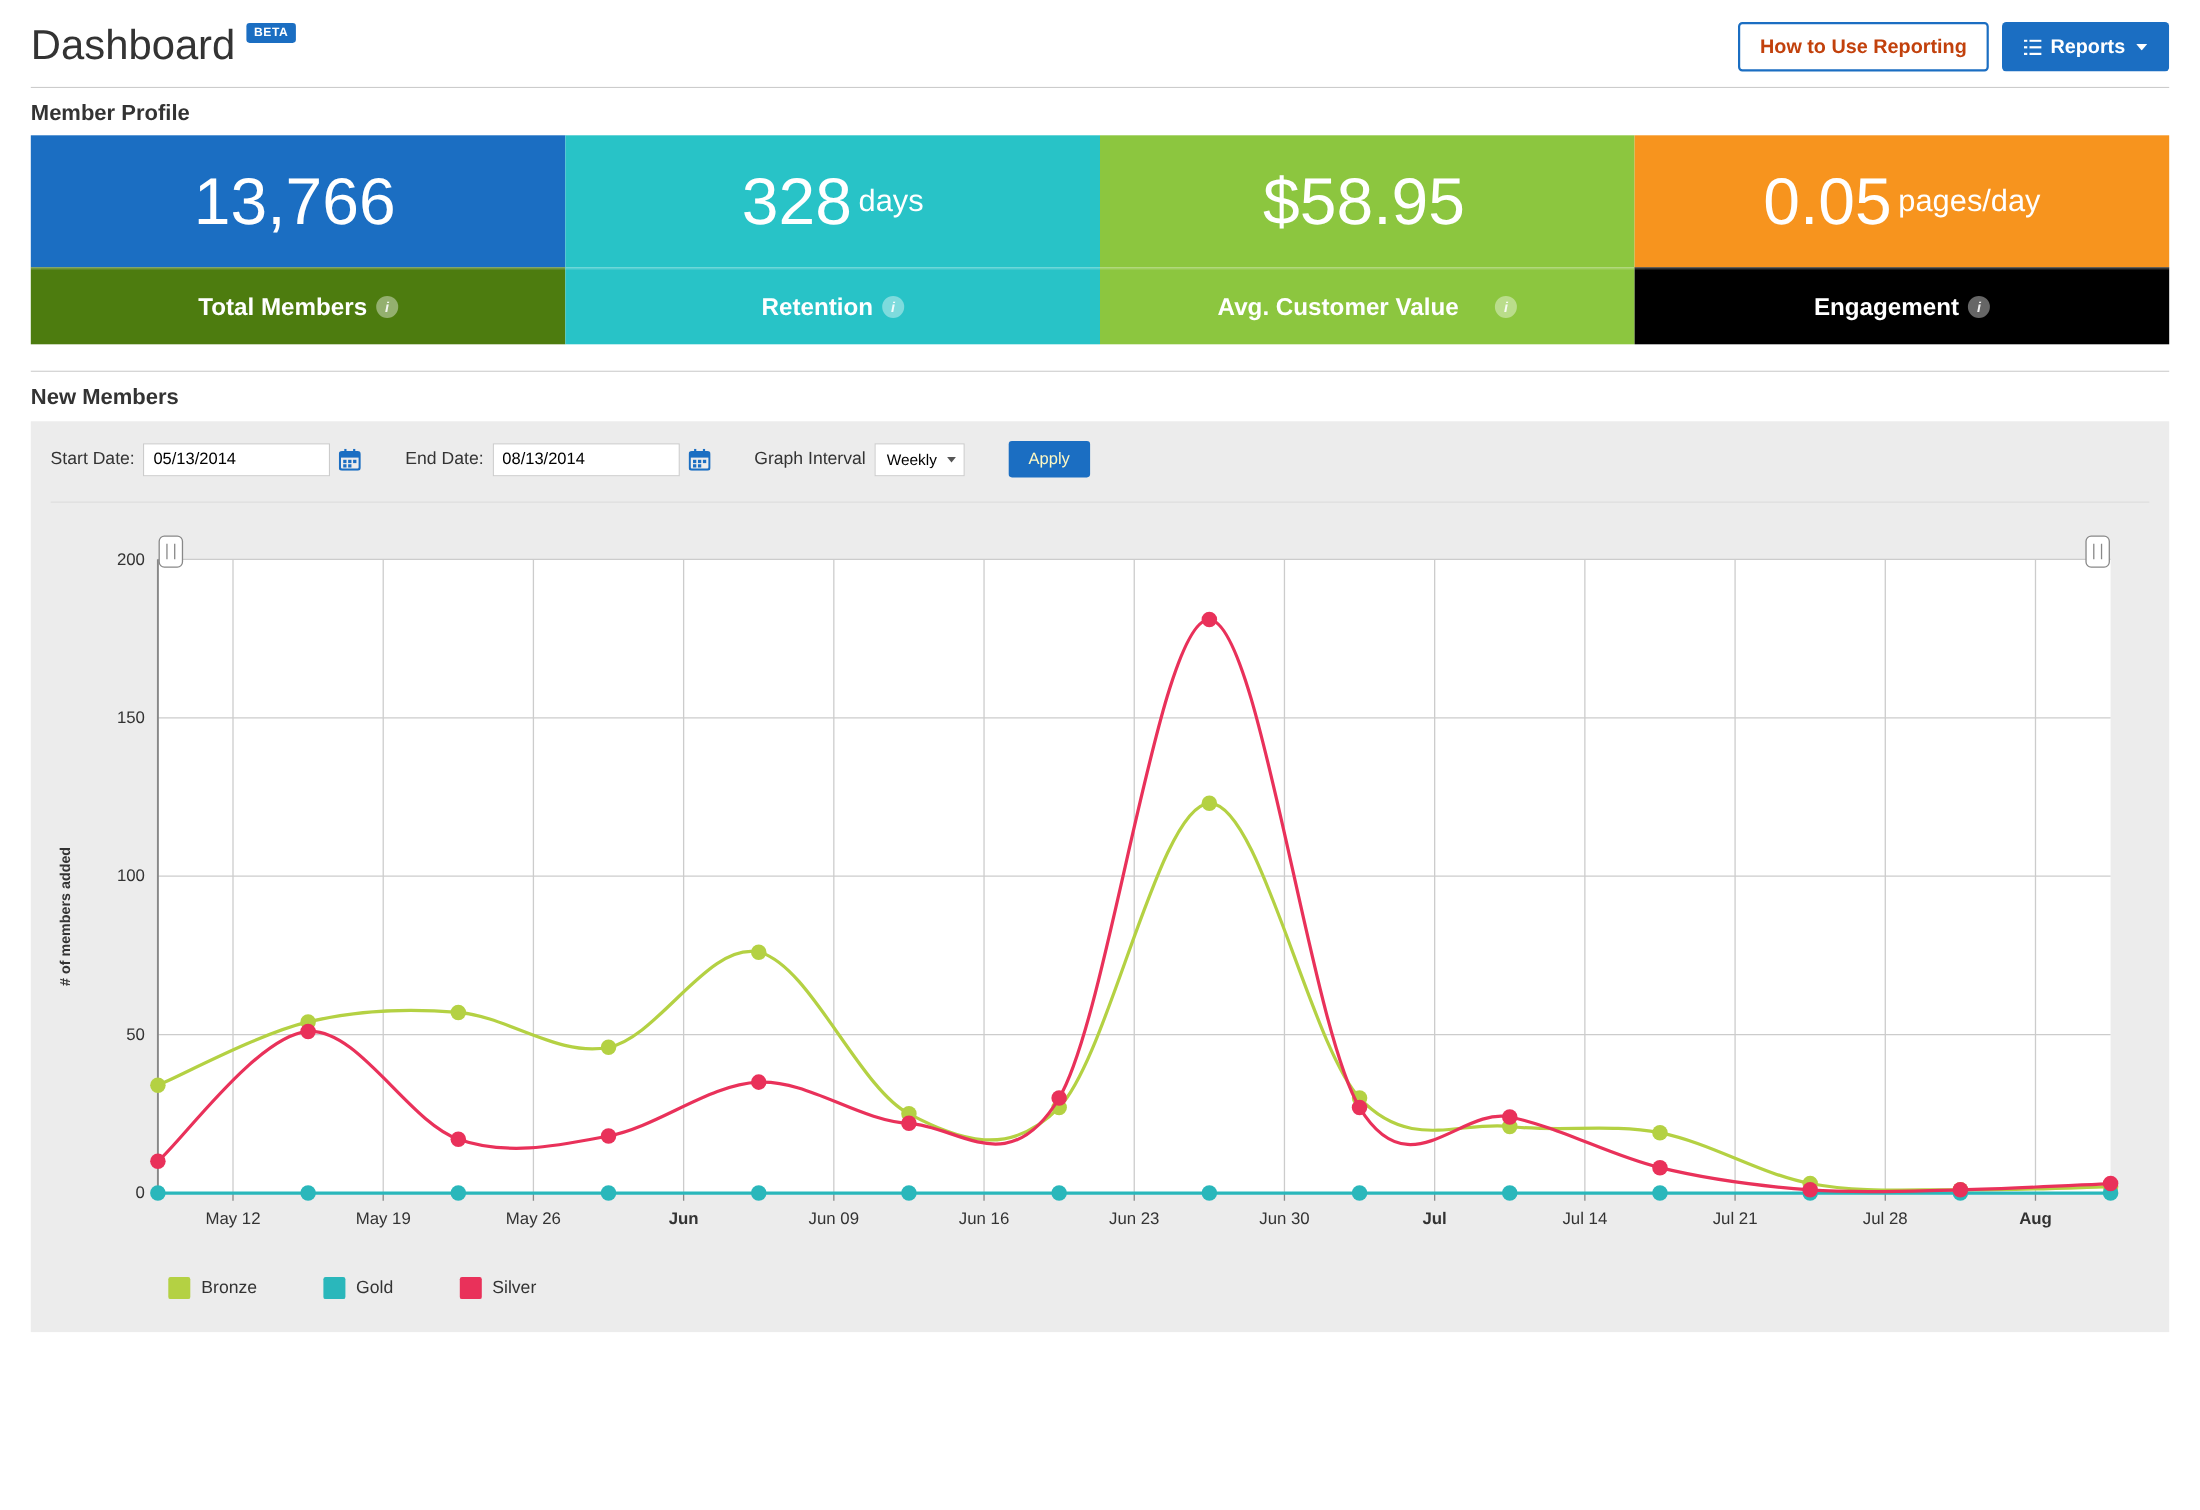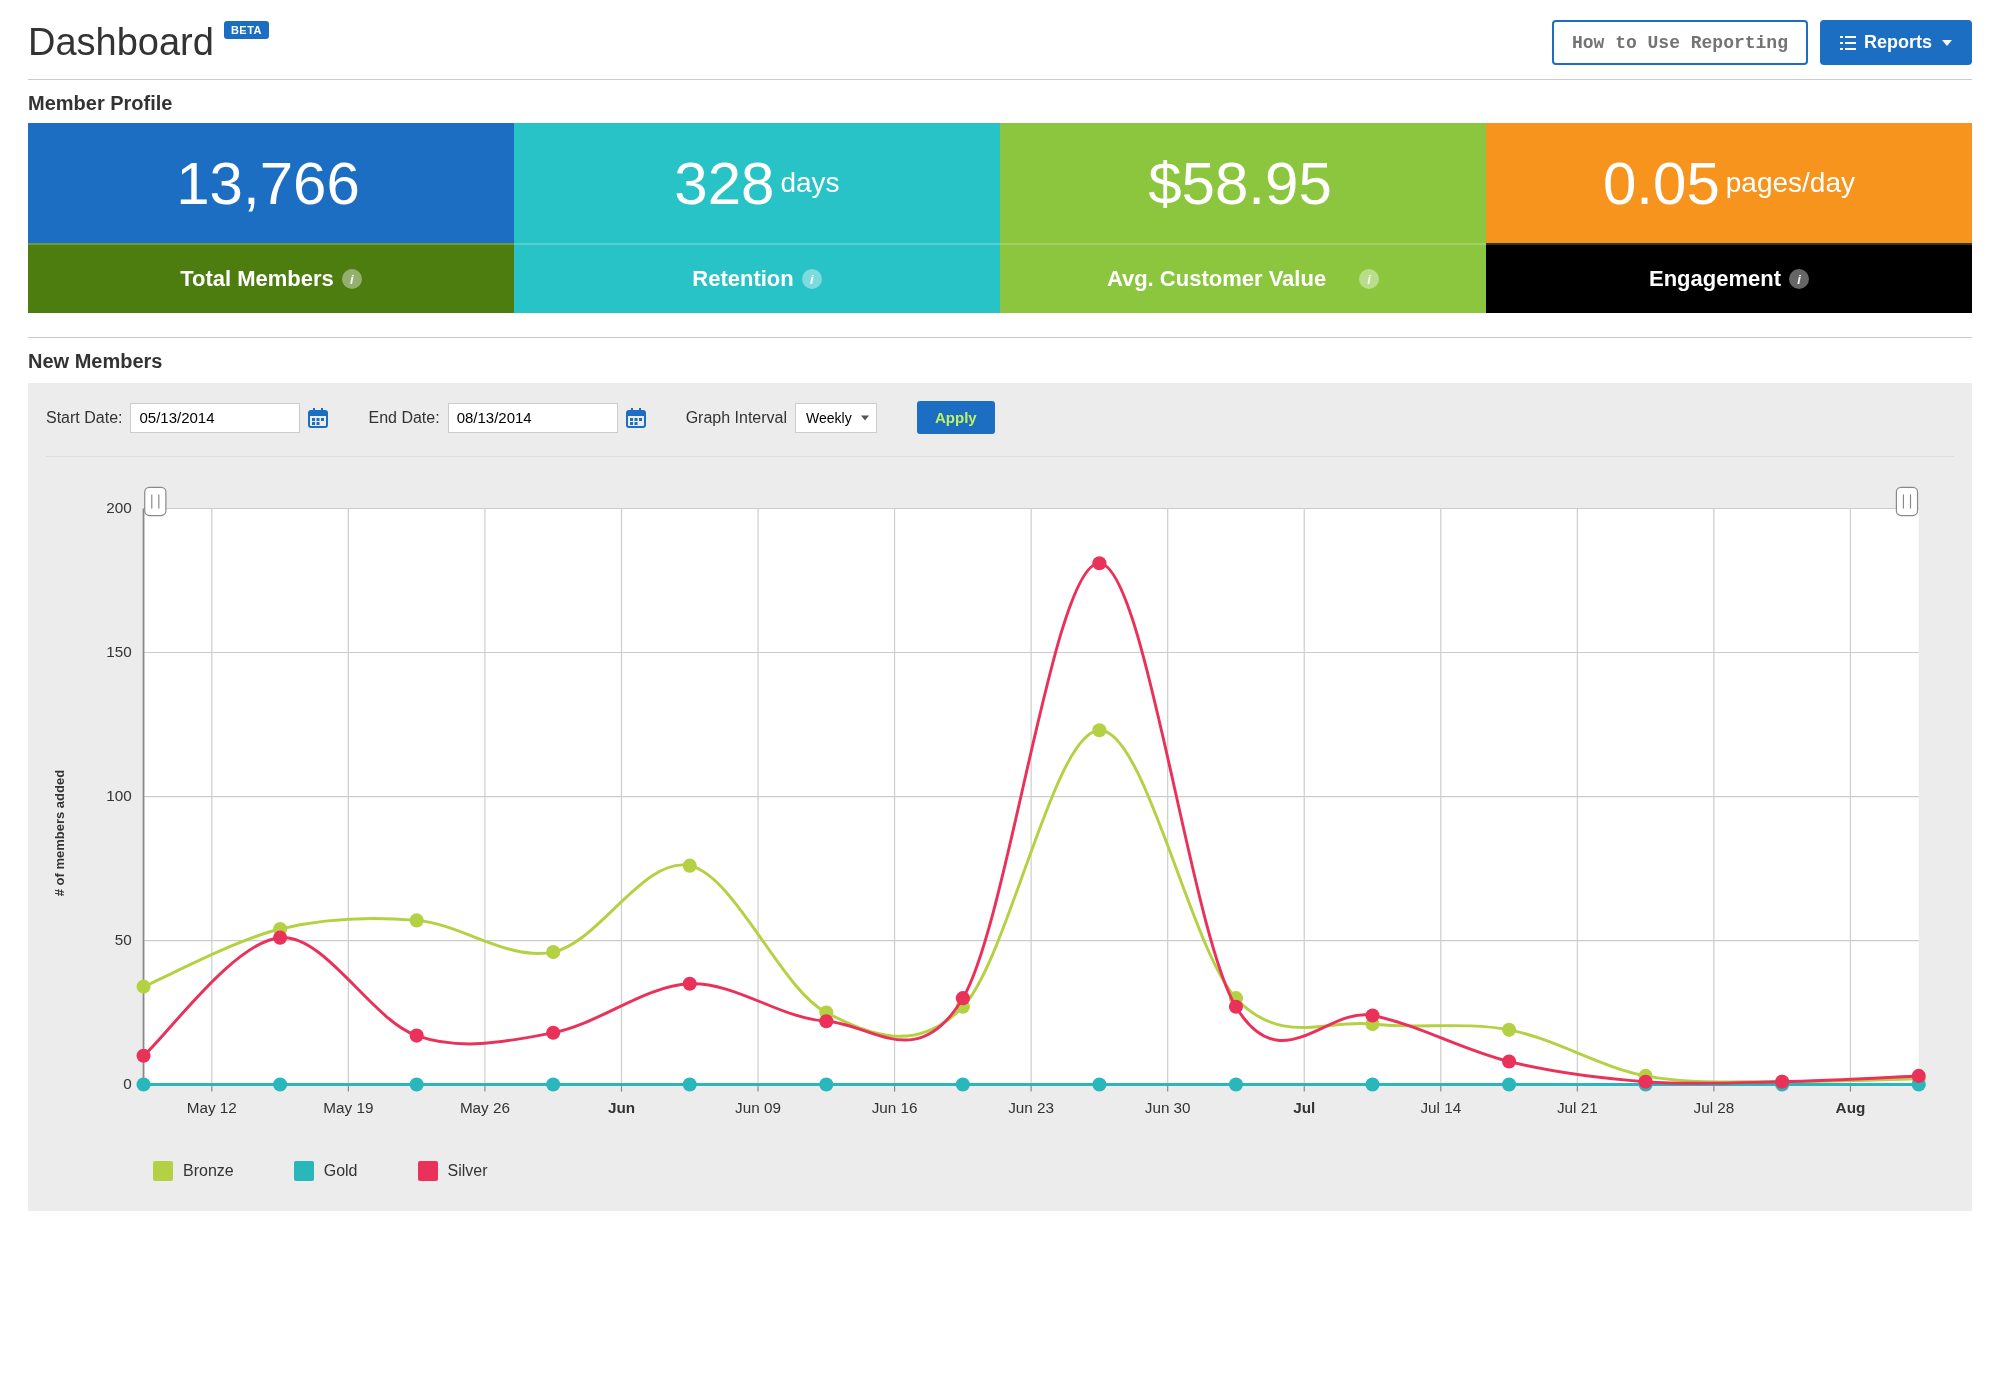--- a/index.html
+++ b/index.html
@@ -26,21 +26,21 @@
     border-radius: 3px;
     letter-spacing: 0.5px;
   }
   .header-btns { display: flex; gap: 12px; }
   .btn {
     display: inline-flex; align-items: center; gap: 8px;
     padding: 10px 18px; font-size: 18px; font-weight: 600;
     border-radius: 4px; cursor: pointer; border: 2px solid transparent;
   }
   .btn-outline {
-    background: #fff; color: #737373; border-color: #1b6ec2; font-family: Liberation Mono, monospace;
+    background: #fff; color: #c2410c; border-color: #1b6ec2;
   }
   .btn-primary {
     background: #1b6ec2; color: #fff;
   }
   .list-icon, .caret-icon { display: inline-block; }
   .list-icon svg, .caret-icon svg { display:block; }
   .caret-icon { margin-left: 2px; }
 
   .section-rule { height: 1px; background: #ccc; margin: 8px 0 12px; }
   .section-h { font-size: 20px; font-weight: 700; color: #333; margin-bottom: 8px; }
@@ -96,22 +96,22 @@
     border-top:5px solid #555;
     pointer-events:none;
   }
   .select-wrap::before {
     content:""; position:absolute; right:8px; top:calc(50% - 7px); transform:translateY(-50%);
     width:0; height:0; border-left:4px solid transparent; border-right:4px solid transparent;
     border-bottom:5px solid #555;
     pointer-events:none;
   }
   .btn-apply {
-    background:#1b6ec2; color:#bef264; border:none; padding:8px 18px;
-    font-size:15px; font-weight:700; border-radius:3px; cursor:pointer;
+    background:#1b6ec2; color:#fef9c3; border:none; padding:8px 18px;
+    font-size:15px; font-weight:400; border-radius:3px; cursor:pointer;
   }
 
   .chart-wrap { display:flex; }
   .ylabel {
     writing-mode: vertical-rl; transform: rotate(180deg);
     font-size:13px; font-weight:700; color:#333; text-align:center;
     padding: 0 6px;
   }
   .chart-area { flex:1; position:relative; }
   .chart-svg { width:100%; display:block; }

